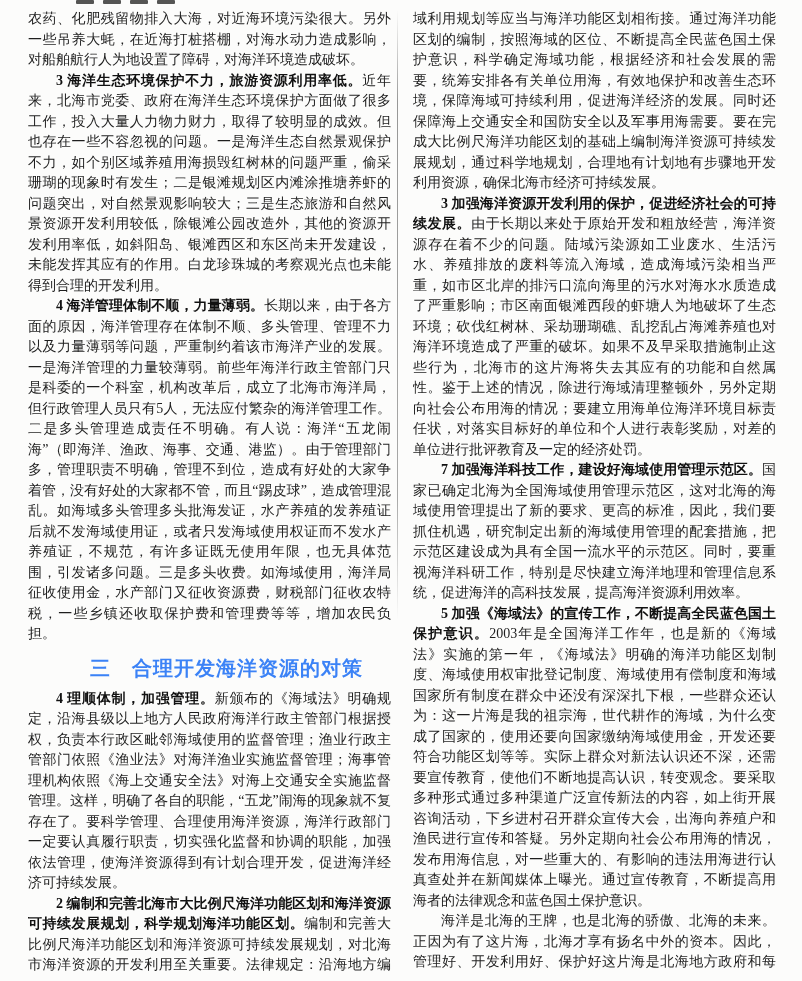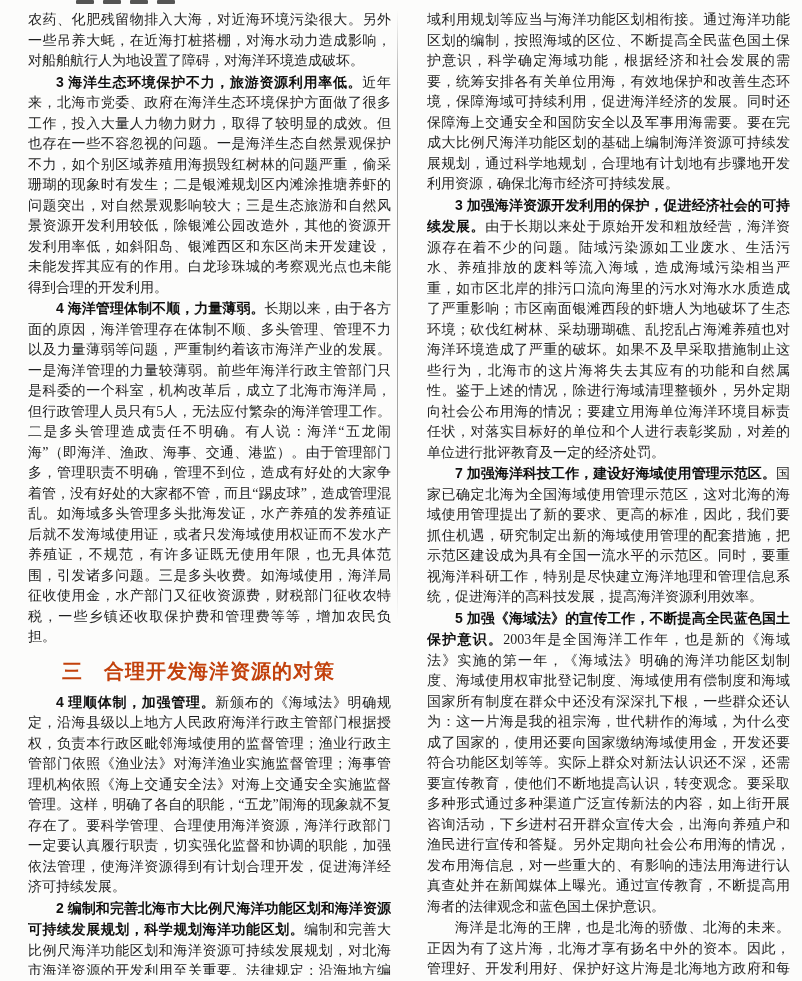--- a/index.html
+++ b/index.html
@@ -9,50 +9,50 @@
     font-family:"Liberation Serif","DejaVu Serif",serif;
     color:#1e1e1e;
     overflow:hidden;
     position:relative;
   }
   .page{
     box-sizing:border-box;
     width:802px;height:981px;
     padding:9px 24px 6px 28px;
     display:flex;
-    gap:36px;
+    gap:22px;
     overflow:hidden;
   }
   .col{
     width:363px;
     flex:0 0 363px;
     font-size:14px;
     line-height:20.5px;
     text-align:justify;
     overflow:hidden;
   }
   .col p{
     margin:0;
     padding:0;
   }
   .col p.indent{ text-indent:2em; }
   .lead{
-    font-family:Liberation Sans, sans-serif;
+    font-family:Liberation Serif, serif;
     font-weight:700;
     color:#111;
   }
   .section-heading{
     font-family:"Liberation Sans","DejaVu Sans",sans-serif;
     font-weight:700;
     font-size:20px;
     line-height:24px;
     margin:11px 0 9px 34px;
-    text-align:left;
+    text-align:center;
     text-indent:0;
-    color:#c2410c;
+    color:#3b82f6;
     letter-spacing:1px;
   }
   
   .fold-line{
     position:absolute;
     left:397px; top:10px;
     width:1px; height:610px;
     background:linear-gradient(#00000000, #00000066 15%, #00000055 80%, #00000000);
     pointer-events:none;
   }

